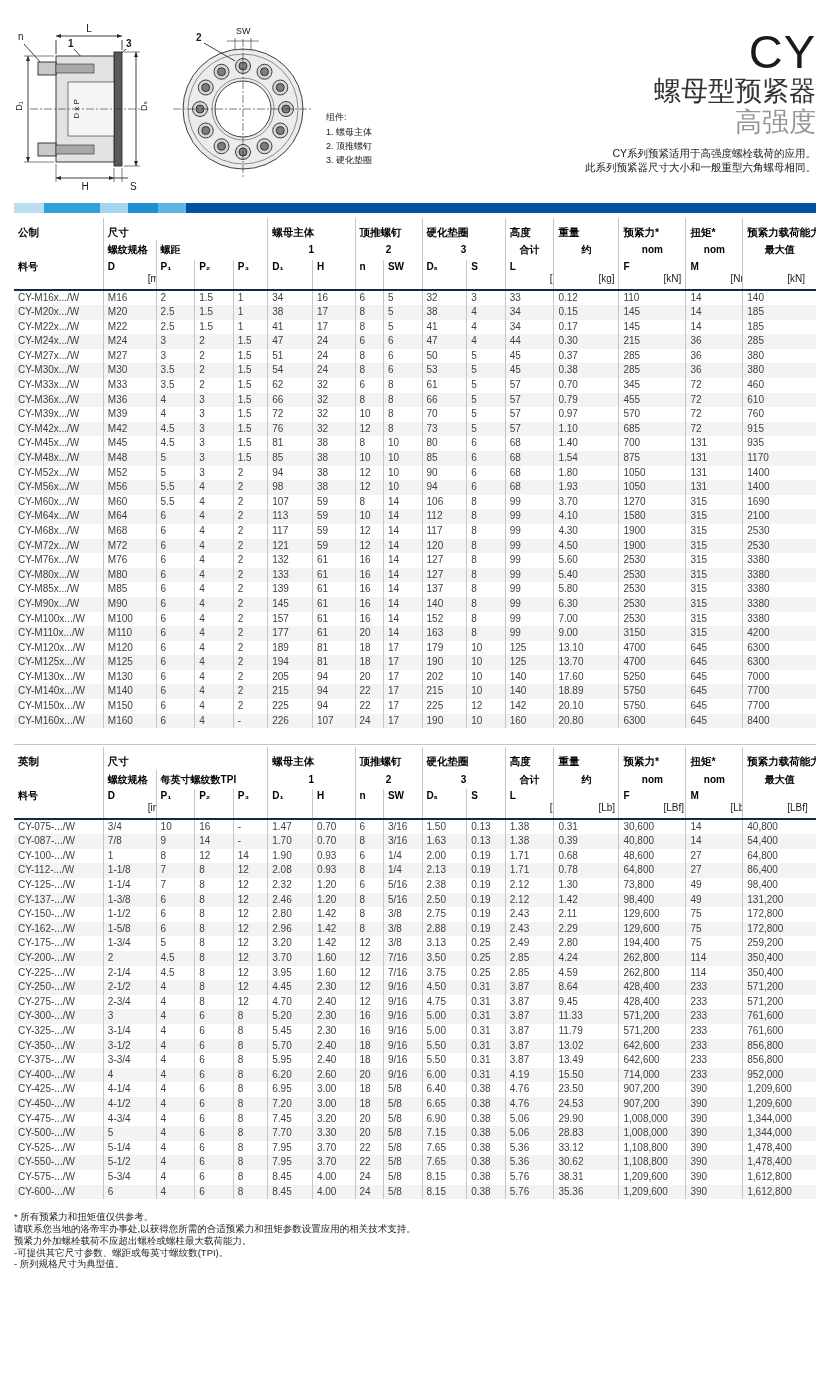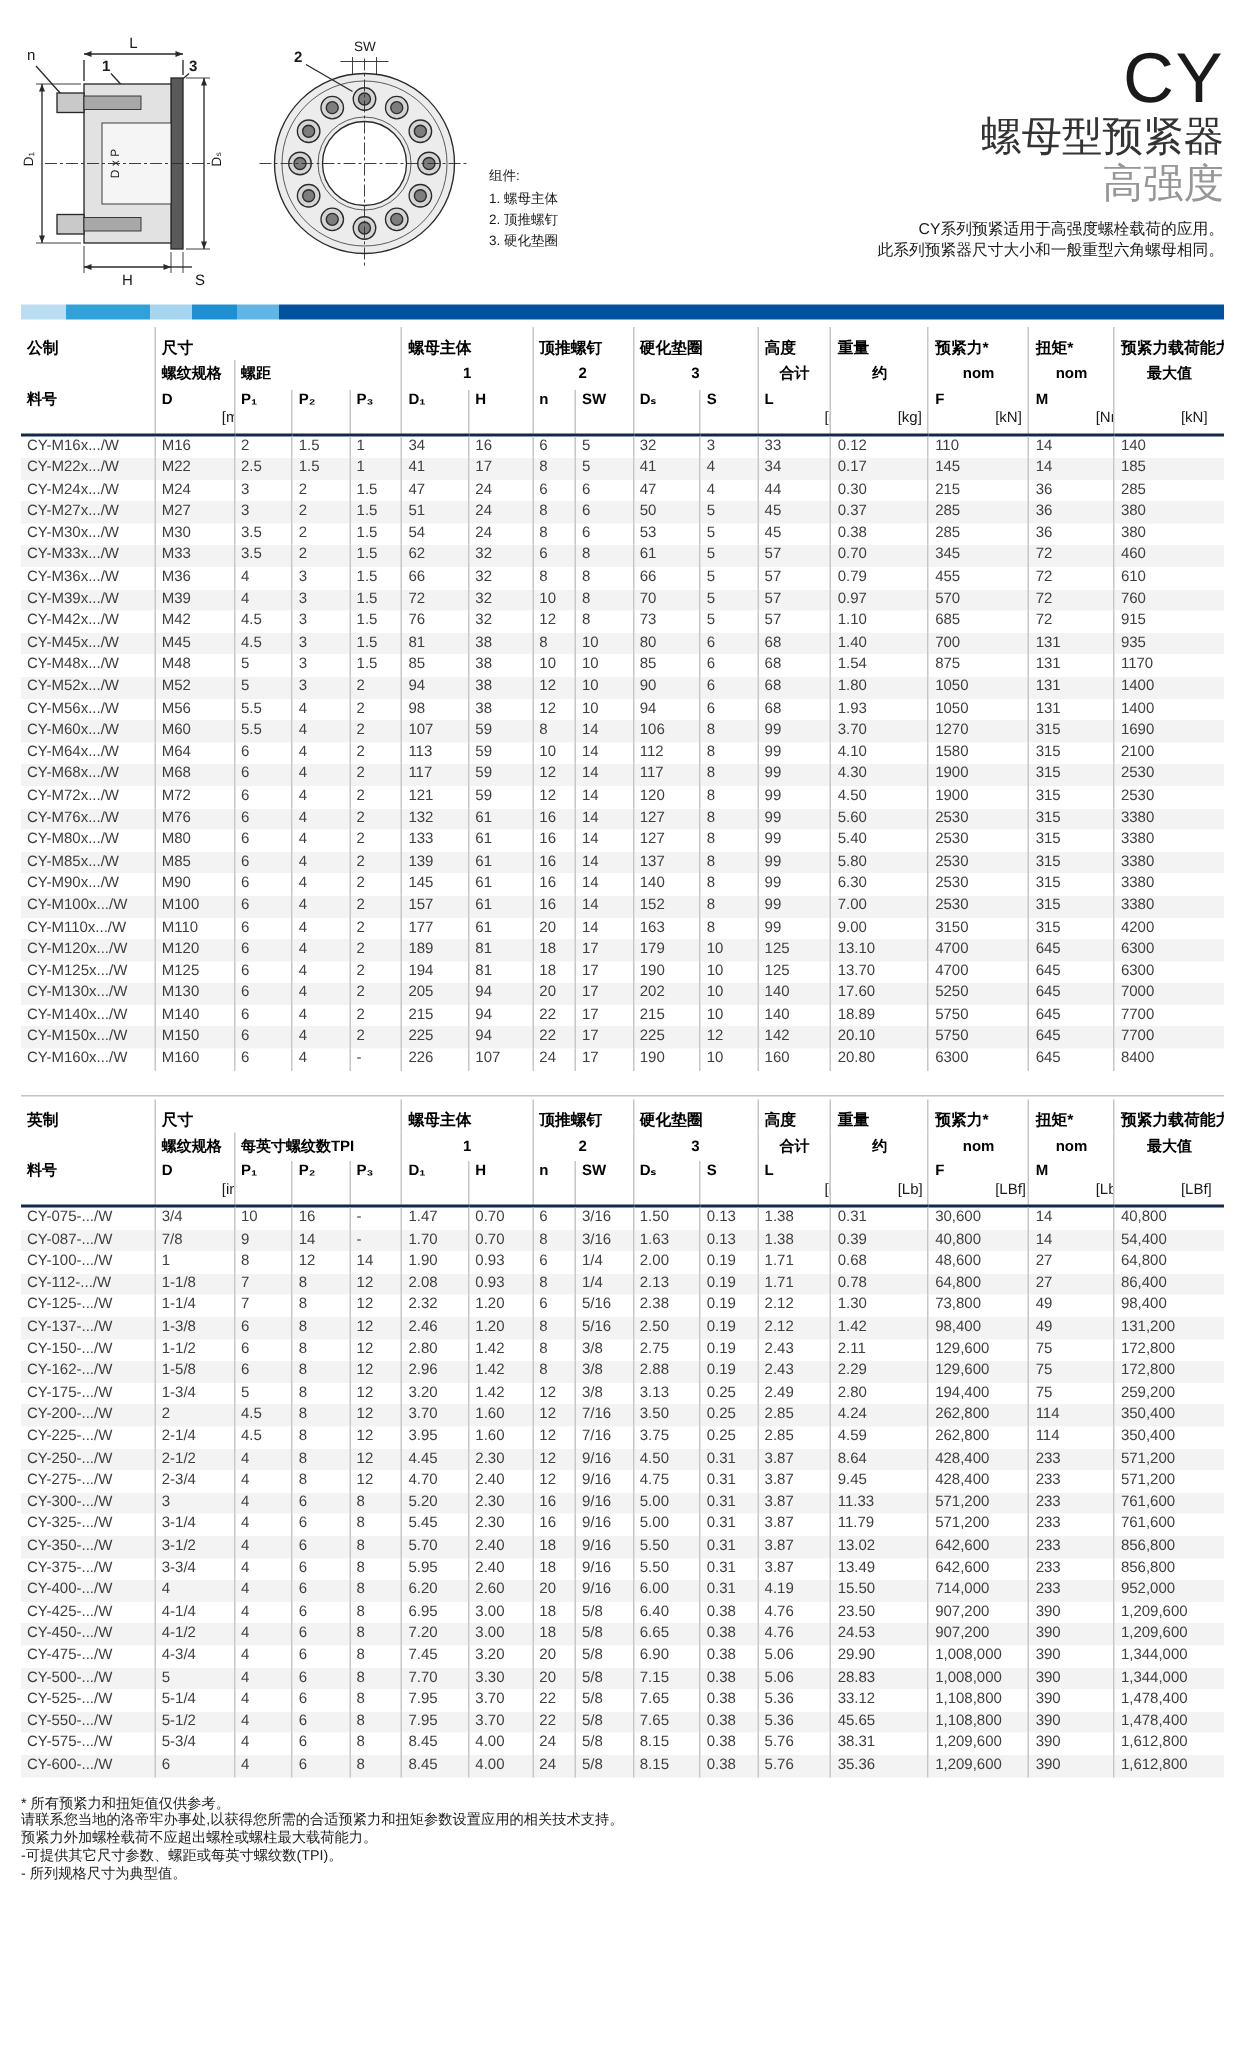--- a/index.html
+++ b/index.html
@@ -293,20 +293,38 @@
             <td>5</td>
             <td>32</td>
             <td>3</td>
             <td>33</td>
             <td>0.12</td>
             <td>110</td>
             <td>14</td>
             <td>140</td>
           </tr>
           <tr>
+            <td>CY-M20x.../W</td>
+            <td>M20</td>
+            <td>2.5</td>
+            <td>1.5</td>
+            <td>1</td>
+            <td>38</td>
+            <td>17</td>
+            <td>8</td>
+            <td>5</td>
+            <td>38</td>
+            <td>4</td>
+            <td>34</td>
+            <td>0.15</td>
+            <td>145</td>
+            <td>14</td>
+            <td>185</td>
+          </tr>
+          <tr>
             <td>CY-M22x.../W</td>
             <td>M22</td>
             <td>2.5</td>
             <td>1.5</td>
             <td>1</td>
             <td>41</td>
             <td>17</td>
             <td>8</td>
             <td>5</td>
             <td>41</td>
@@ -1341,21 +1359,21 @@
             <td>4</td>
             <td>6</td>
             <td>8</td>
             <td>7.95</td>
             <td>3.70</td>
             <td>22</td>
             <td>5/8</td>
             <td>7.65</td>
             <td>0.38</td>
             <td>5.36</td>
-            <td>45.65</td>
+            <td>30.62</td>
             <td>1,108,800</td>
             <td>390</td>
             <td>1,478,400</td>
           </tr>
           <tr>
             <td>CY-575-.../W</td>
             <td>5-3/4</td>
             <td>4</td>
             <td>6</td>
             <td>8</td>

